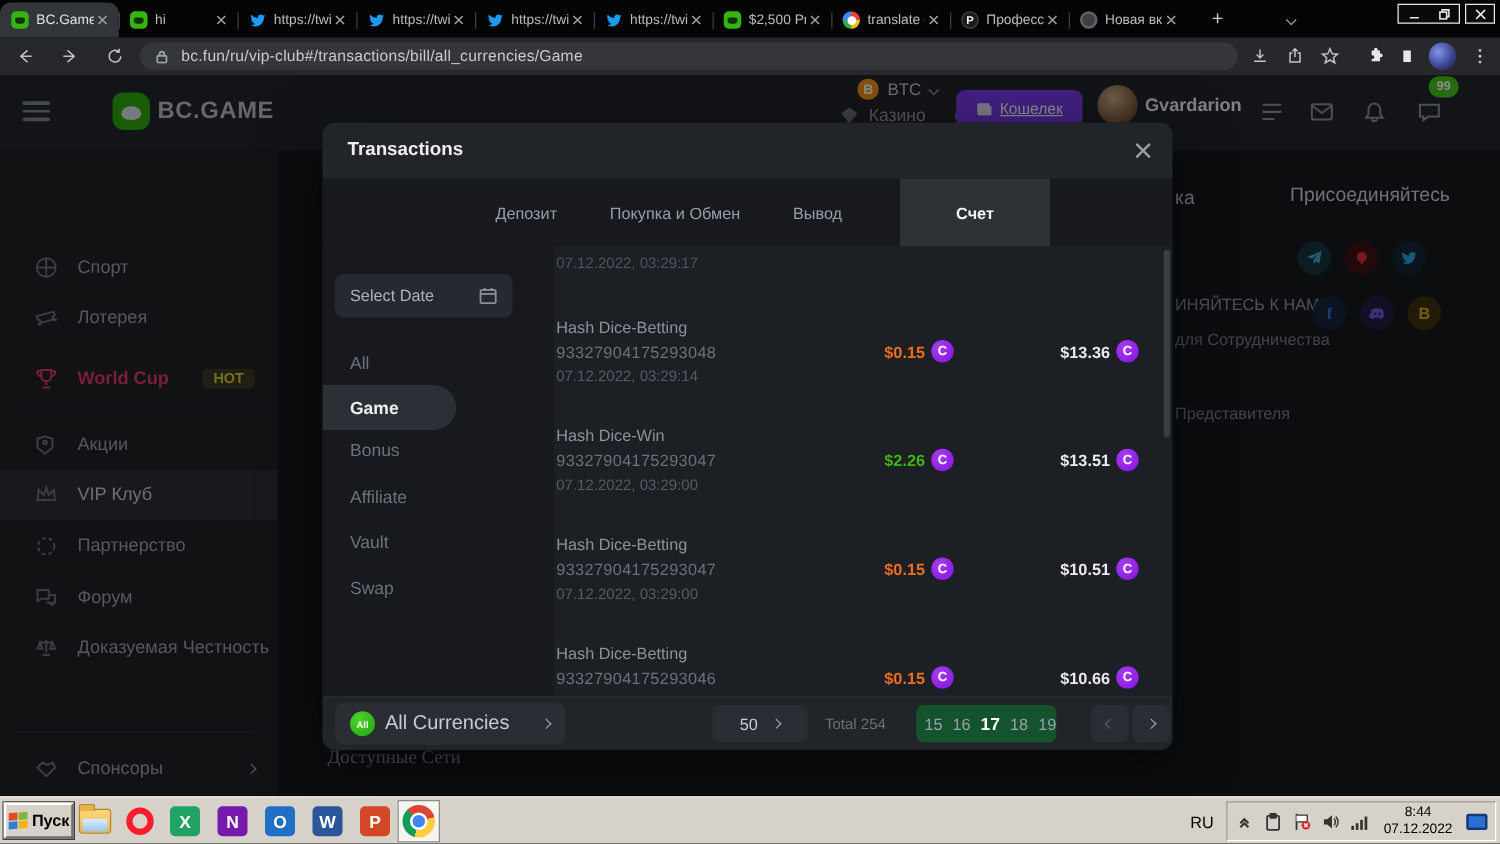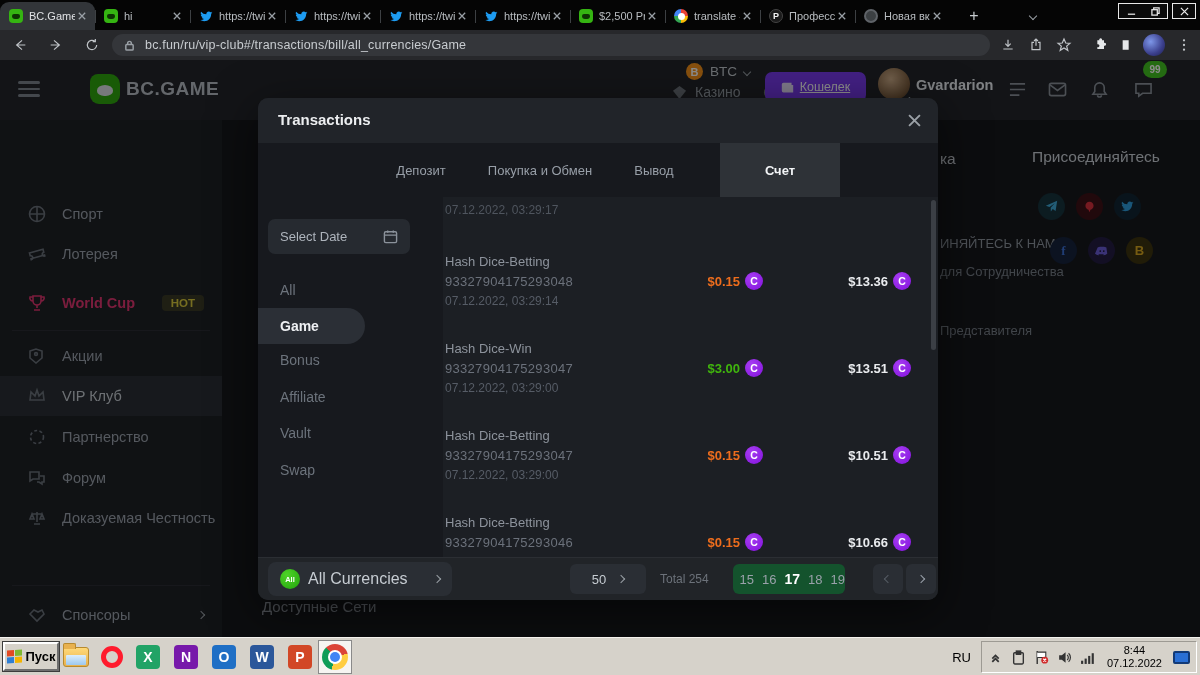--- a/index.html
+++ b/index.html
@@ -73,21 +73,21 @@
   .sbitem.wc { color:#e0356f; font-weight:bold; }
   .sbitem.wc svg { stroke:#e0356f; }
   .hotbadge { margin-left:auto; background:rgba(230,205,40,.14); color:#d8c93c; font-size:11.5px; font-weight:bold; padding:2px 9px; border-radius:4px; }
   .sbdivider { position:absolute; left:12px; width:198px; height:1px; background:#2a2d33; }
   .sbchev { margin-left:auto; }
 
   
   .rbg { position:absolute; left:930px; top:0; width:270px; height:577px; color:#9aa1ab; }
   .rbg .h { font-size:15.5px; font-weight:400; color:#c9ced5; }
   .soccircle { position:absolute; width:27px; height:27px; border-radius:50%; display:flex; align-items:center; justify-content:center; font-size:13px; font-weight:bold; }
-  .netlabel { position:absolute; left:262px; top:538px; color:#8d939c; font-size:15px; }
+  .netlabel { position:absolute; left:262px; top:538px; color:#8d939c; font-size:15px;font-family:Liberation Serif, serif; }
 
   
   .modal { position:absolute; left:258px; top:38px; width:680px; height:502px; background:#1c1f24; border-radius:10px; box-shadow:0 12px 48px rgba(0,0,0,.55); z-index:10; overflow:hidden; }
   .mtitlebar { position:absolute; left:0; top:0; width:680px; height:45px; background:#212429; }
   .mtitle { position:absolute; left:20px; top:13px; color:#eceef0; font-size:15px; font-weight:bold; }
   .mclose { position:absolute; right:14px; top:12px; width:20px; height:20px; display:flex; align-items:center; justify-content:center; }
   .mclose svg { width:13px; height:13px; stroke:#9aa0a6; stroke-width:1.8; }
   .mtabstrip { position:absolute; left:0; top:45px; width:680px; height:54px; background:#17191e; }
   .mtab { position:absolute; top:0; height:54px; display:flex; align-items:center; color:#989fa8; font-size:13px; transform:translateX(-50%); cursor:pointer; }
   .mtab.active { transform:none; justify-content:center; background:#2e3237; color:#f2f4f6; font-weight:bold; }
@@ -551,21 +551,21 @@
               <span class="bal">$13.36</span>
               <span class="coin">C</span>
             </div>
         </div>
 
         <div class="txrow" style="top:144px">
           <div class="txtitle">Hash Dice-Win</div>
           <div class="txid">93327904175293047</div>
           <div class="txdate">07.12.2022, 03:29:00</div>
           <div class="txamount">
-              <span class="amt" style="color: rgb(64, 181, 13);">$3.00</span>
+              <span class="amt" style="color: rgb(64, 181, 13);">$2.26</span>
               <span class="coin">C</span>
             </div>
           <div class="txbalance">
               <span class="bal">$13.51</span>
               <span class="coin">C</span>
             </div>
         </div>
 
         <div class="txrow" style="top:231px">
           <div class="txtitle">Hash Dice-Betting</div>

